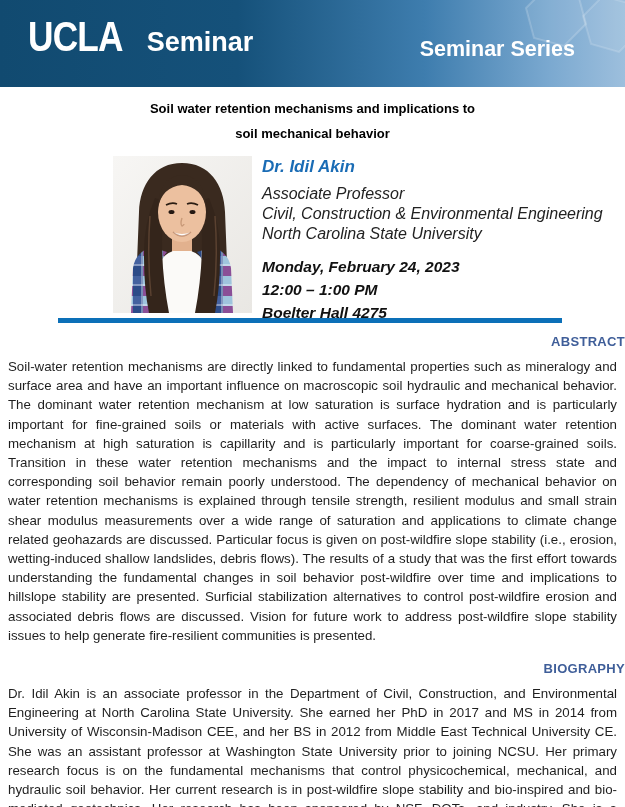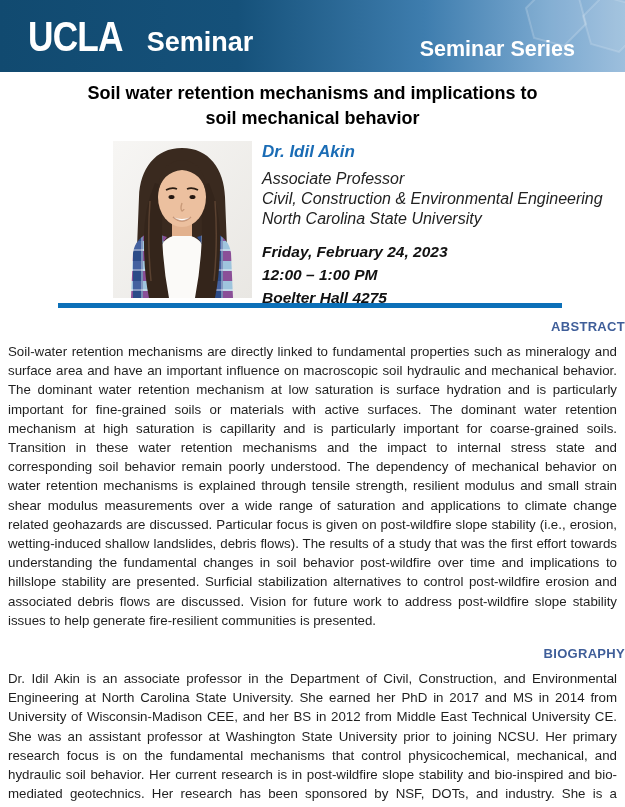--- a/index.html
+++ b/index.html
@@ -6,37 +6,37 @@
   html,body { width:625px; }
   body {
     width:625px; height:807px; overflow:hidden;
     background:#ffffff; color:#212121;
     font-family:"Liberation Sans", sans-serif;
     position:relative;
   }
 
   
   .banner {
-    position:relative; height:72px;
+    position:relative; height:87px;
     background:linear-gradient(90deg,#114a70 0%,#15517a 38%,#3e7dae 68%,#7ba9d0 88%,#9dbfdd 100%);
     overflow:hidden;
   }
   .hex-decor { position:absolute; top:-14px; right:-8px; }
   .logo-block { position:absolute; left:28px; top:18px; display:flex; align-items:flex-end; }
   .ucla-wordmark {
     color:#fff; font-weight:bold; font-size:42px; line-height:38px;
     letter-spacing:-1px; transform:scaleX(0.84); transform-origin:left bottom;
   }
   .logo-right { margin-left:6px; }
   .samueli-wordmark { color:#fff; font-weight:bold; font-size:27px; line-height:27px; }
   .dept-label { color:#fff; font-size:14.5px; line-height:17px; letter-spacing:-0.2px; margin-top:1px; }
   .series-label { position:absolute; right:50px; top:37px; color:#fff; font-weight:bold; font-size:21.5px; }
 
   
-  .flyer-title { margin-top:9px; text-align:center; color:#000; font-weight:bold; font-size:18px; line-height:25px; }
+  .flyer-title { margin-top:9px; text-align:center; color:#000; font-weight:bold; font-size:13px; line-height:25px; }
 
   
   .speaker-row { display:flex; margin-top:10px; padding-left:113px; height:157px;font-style:italic; }
   .speaker-photo { width:139px; height:157px; flex:none; }
   .speaker-info { margin-left:10px; padding-top:1px; }
   .speaker-name { color:#1a6cb5; font-weight:bold; font-size:17px; line-height:20px; margin-bottom:7px; }
   .speaker-line { font-size:16px; line-height:20px; color:#222; }
   .when-block { margin-top:11px; }
   .when-line { font-size:15.5px; font-weight:bold; line-height:23px; color:#111; }
 
@@ -124,21 +124,21 @@
     <path d="M60 76 Q69 84 78 76 Q69 80 60 76 Z" fill="#ffffff"></path>
     <path d="M60 76 Q69 84 78 76" stroke="#a8705299" stroke-width="1.3" fill="none"></path>
   </svg>
 
   <div class="speaker-info">
     <div class="speaker-name">Dr. Idil Akin</div>
     <div class="speaker-line">Associate Professor</div>
     <div class="speaker-line">Civil, Construction &amp; Environmental Engineering</div>
     <div class="speaker-line">North Carolina State University</div>
     <div class="when-block">
-      <div class="when-line">Friday, February 24, 2023</div>
+      <div class="when-line">Monday, February 24, 2023</div>
       <div class="when-line">12:00 – 1:00 PM</div>
       <div class="when-line">Boelter Hall 4275</div>
     </div>
   </div>
 </div>
 
 <div class="divider"></div>
 
 <div class="section-heading">ABSTRACT</div>
 <div class="body-para">Soil-water retention mechanisms are directly linked to fundamental properties such as mineralogy and surface area and have an important influence on macroscopic soil hydraulic and mechanical behavior. The dominant water retention mechanism at low saturation is surface hydration and is particularly important for fine-grained soils or materials with active surfaces. The dominant water retention mechanism at high saturation is capillarity and is particularly important for coarse-grained soils. Transition in these water retention mechanisms and the impact to internal stress state and corresponding soil behavior remain poorly understood. The dependency of mechanical behavior on water retention mechanisms is explained through tensile strength, resilient modulus and small strain shear modulus measurements over a wide range of saturation and applications to climate change related geohazards are discussed. Particular focus is given on post-wildfire slope stability (i.e., erosion, wetting-induced shallow landslides, debris flows). The results of a study that was the first effort towards understanding the fundamental changes in soil behavior post-wildfire over time and implications to hillslope stability are presented. Surficial stabilization alternatives to control post-wildfire erosion and associated debris flows are discussed. Vision for future work to address post-wildfire slope stability issues to help generate fire-resilient communities is presented.</div>

